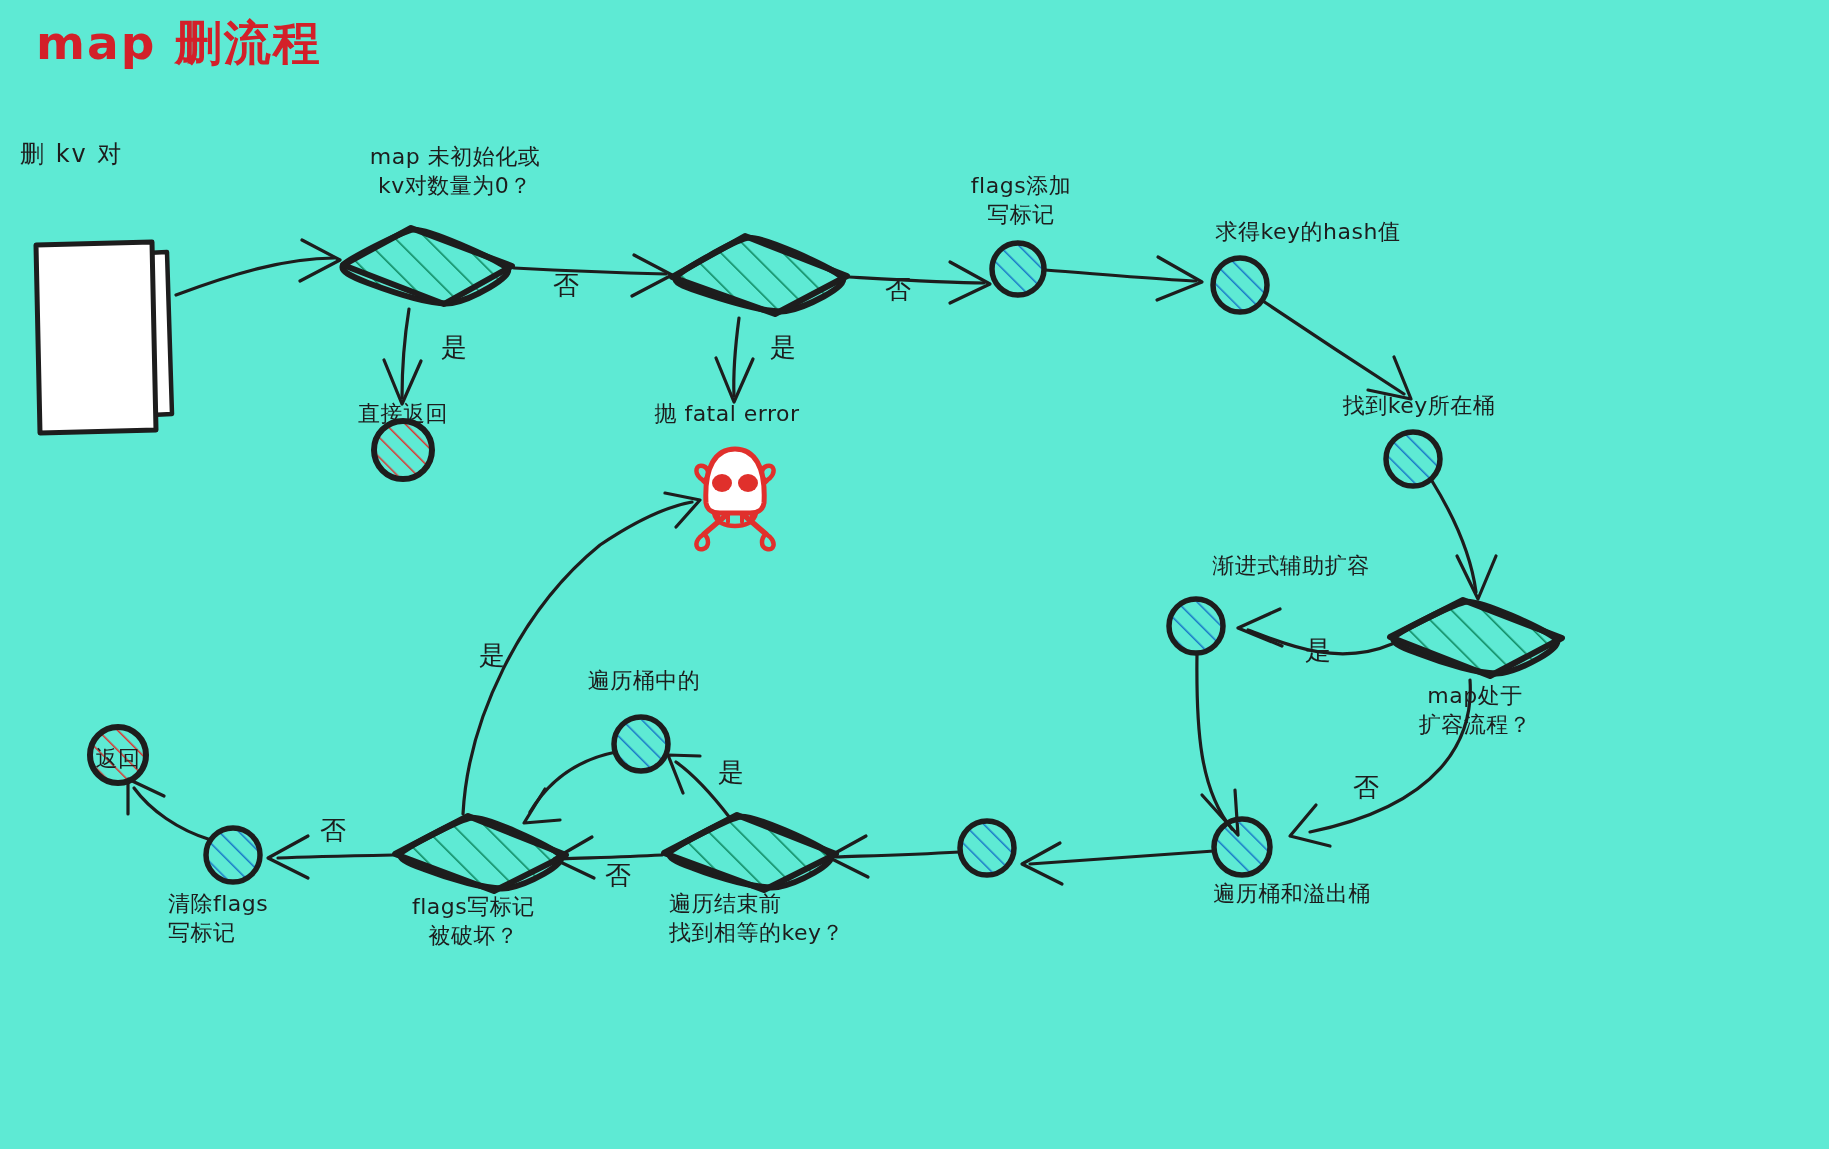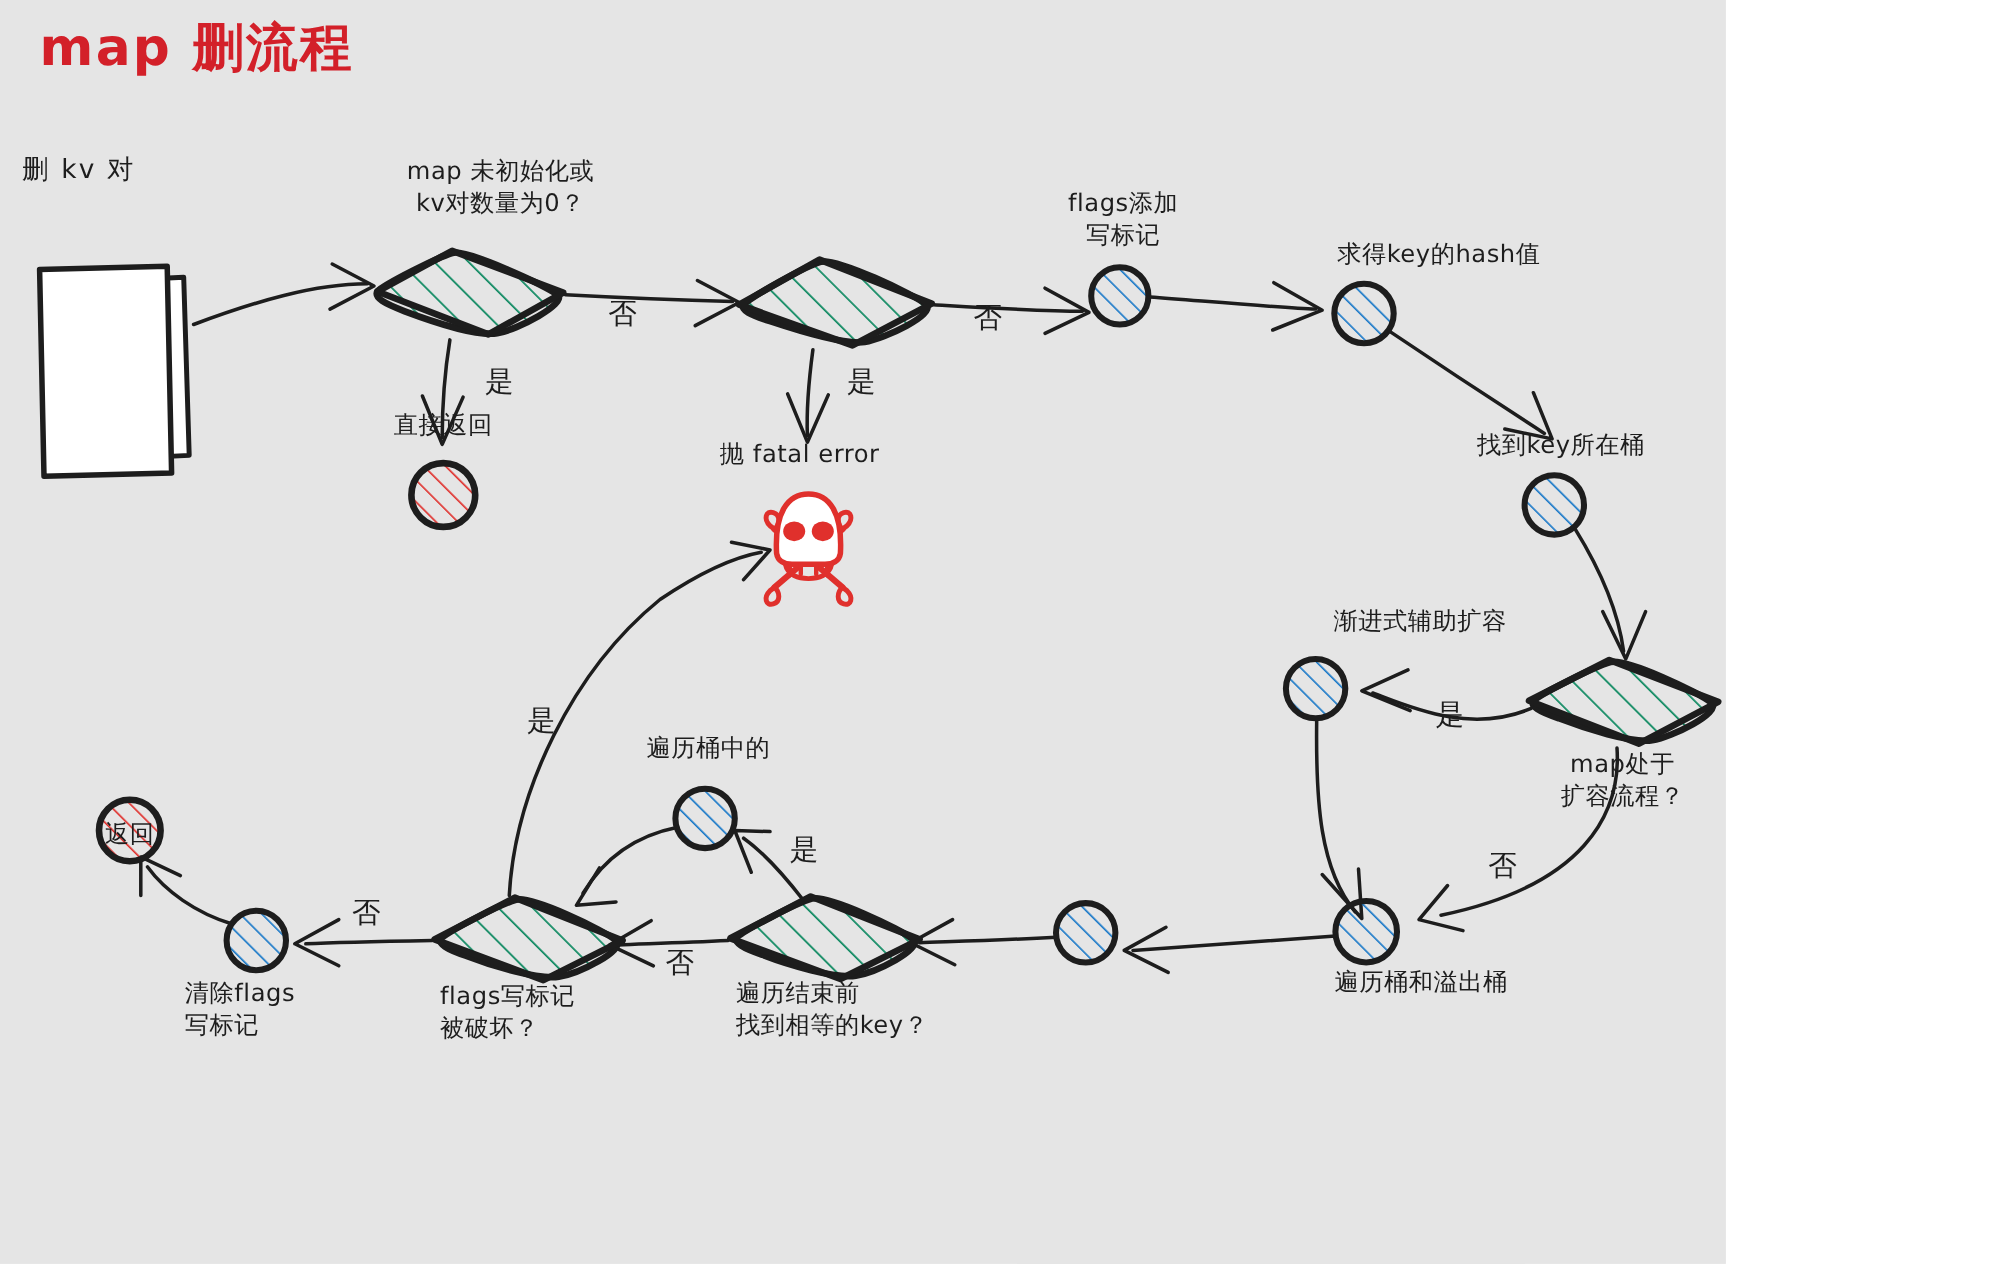--- a/index.html
+++ b/index.html
@@ -2,23 +2,23 @@
 <html><head>
 <meta charset="utf-8">
 <style>
   html, body {
     margin: 0;
     padding: 0;
     background: #ffffff;
   }
   #canvas {
     position: relative;
-    width: 1569px;
+    width: 1829px;
     height: 1149px;
-    background: #e5e5e5;
+    background: #5eead4;
     overflow: hidden;
     font-family: "DejaVu Sans", sans-serif;
   }
   svg#flow {
     position: absolute;
     left: 0; top: 0;
     width: 1829px;
     height: 1149px;
   }
   .lbl {
@@ -276,21 +276,21 @@
       <circle cx="118" cy="755" r="28" fill="url(#hatchRed)" stroke="#1d1d1d" stroke-width="6"></circle>
     </g>
   </svg>
 
   <div id="title">map 删流程</div>
   <div id="start-label">删 kv 对</div>
 
   <div class="lbl c" style="left:455px; top:143px;">map 未初始化或
 kv对数量为0？</div>
 
-  <div class="lbl c" style="left:403px; top:374px;">直接返回</div>
+  <div class="lbl c" style="left:403px; top:400px;">直接返回</div>
 
 
   <div class="lbl c" style="left:727px; top:400px;">抛 fatal error</div>
 
   <div class="lbl c" style="left:1021px; top:172px;">flags添加
 写标记</div>
 
   <div class="lbl c" style="left:1264px; top:218px;margin-left:44px;">求得key的hash值</div>
 
   <div class="lbl c" style="left:1419px; top:392px;">找到key所在桶</div>
@@ -301,21 +301,21 @@
   <div class="lbl c" style="left:1271px; top:552px;margin-left:20px;">渐进式辅助扩容</div>
 
   <div class="lbl c" style="left:1292px; top:880px;">遍历桶和溢出桶</div>
 
 
   <div class="lbl l" style="left:669px; top:890px;">遍历结束前
 找到相等的key？</div>
 
   <div class="lbl c" style="left:644px; top:667px;">遍历桶中的</div>
 
-  <div class="lbl l" style="left:400px; top:893px;">flags写标记
+  <div class="lbl l" style="left:412px; top:893px;text-align:center;">flags写标记
 被破坏？</div>
 
   <div class="lbl l" style="left:168px; top:890px;">清除flags
 写标记</div>
 
   <div class="lbl c" style="left:118px; top:697px;margin-top:48px;">返回</div>
 
   <div class="yn" style="left:566px; top:285px;">否</div>
   <div class="yn" style="left:454px; top:347px;">是</div>
   <div class="yn" style="left:898px; top:289px;">否</div>

